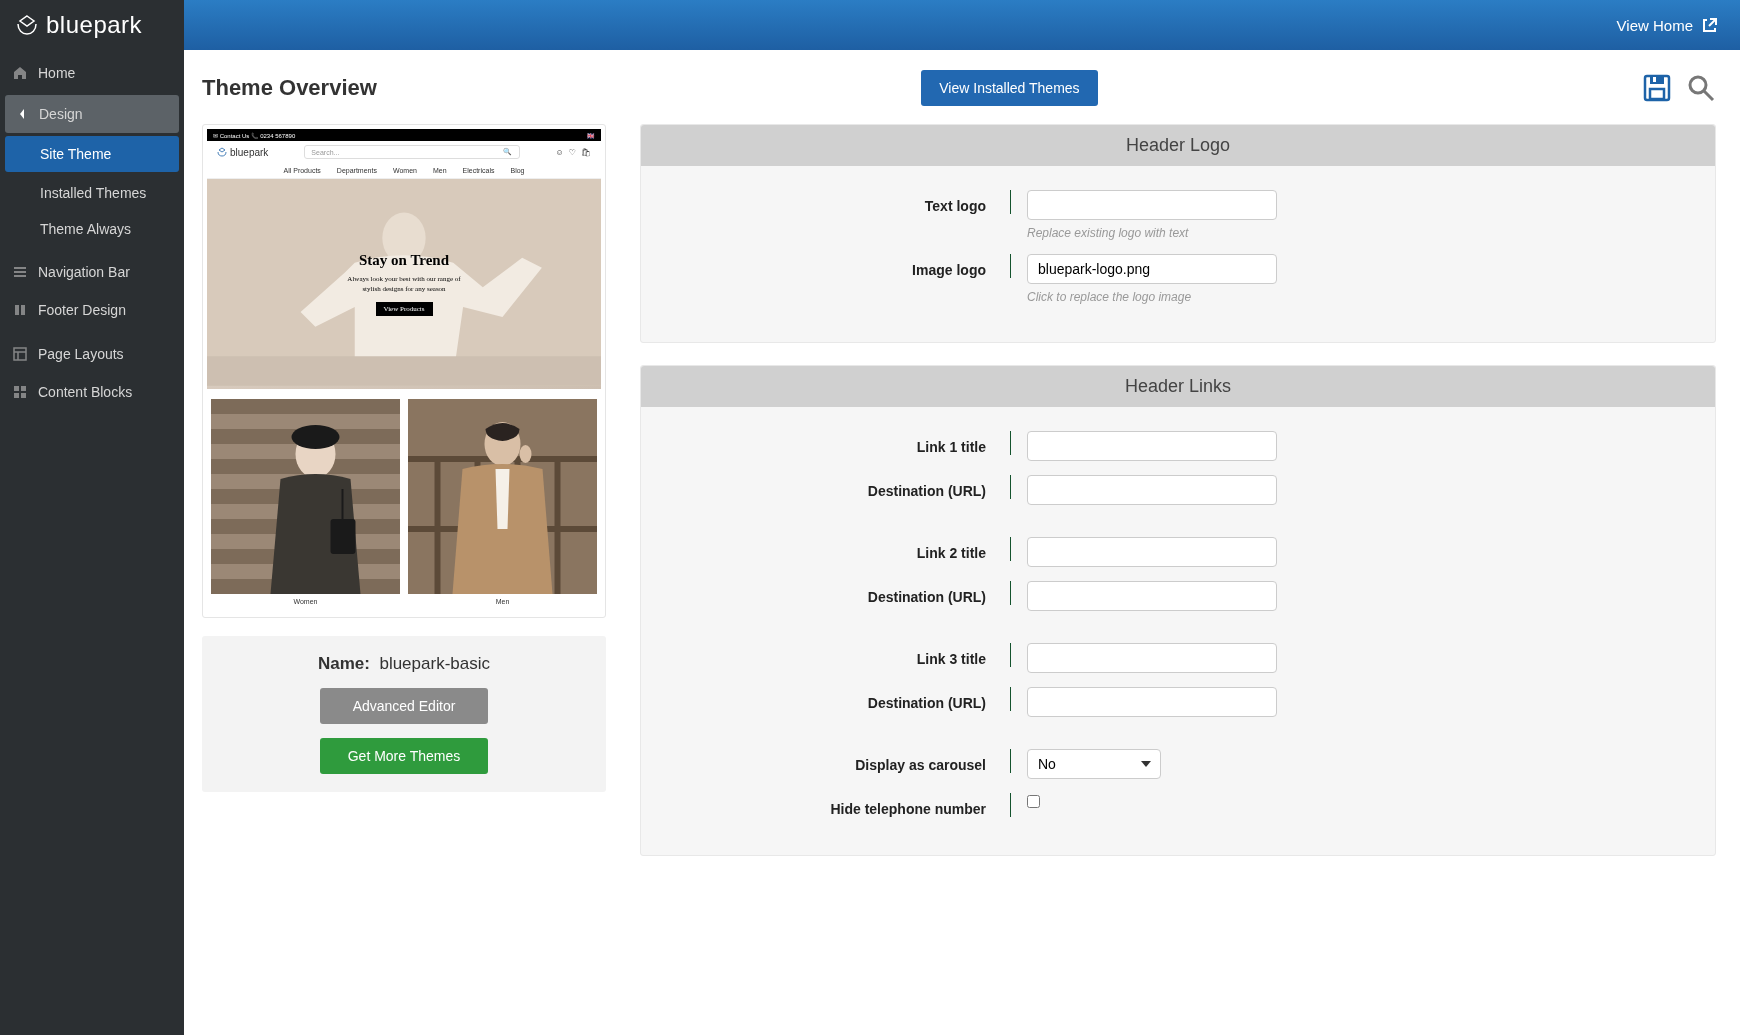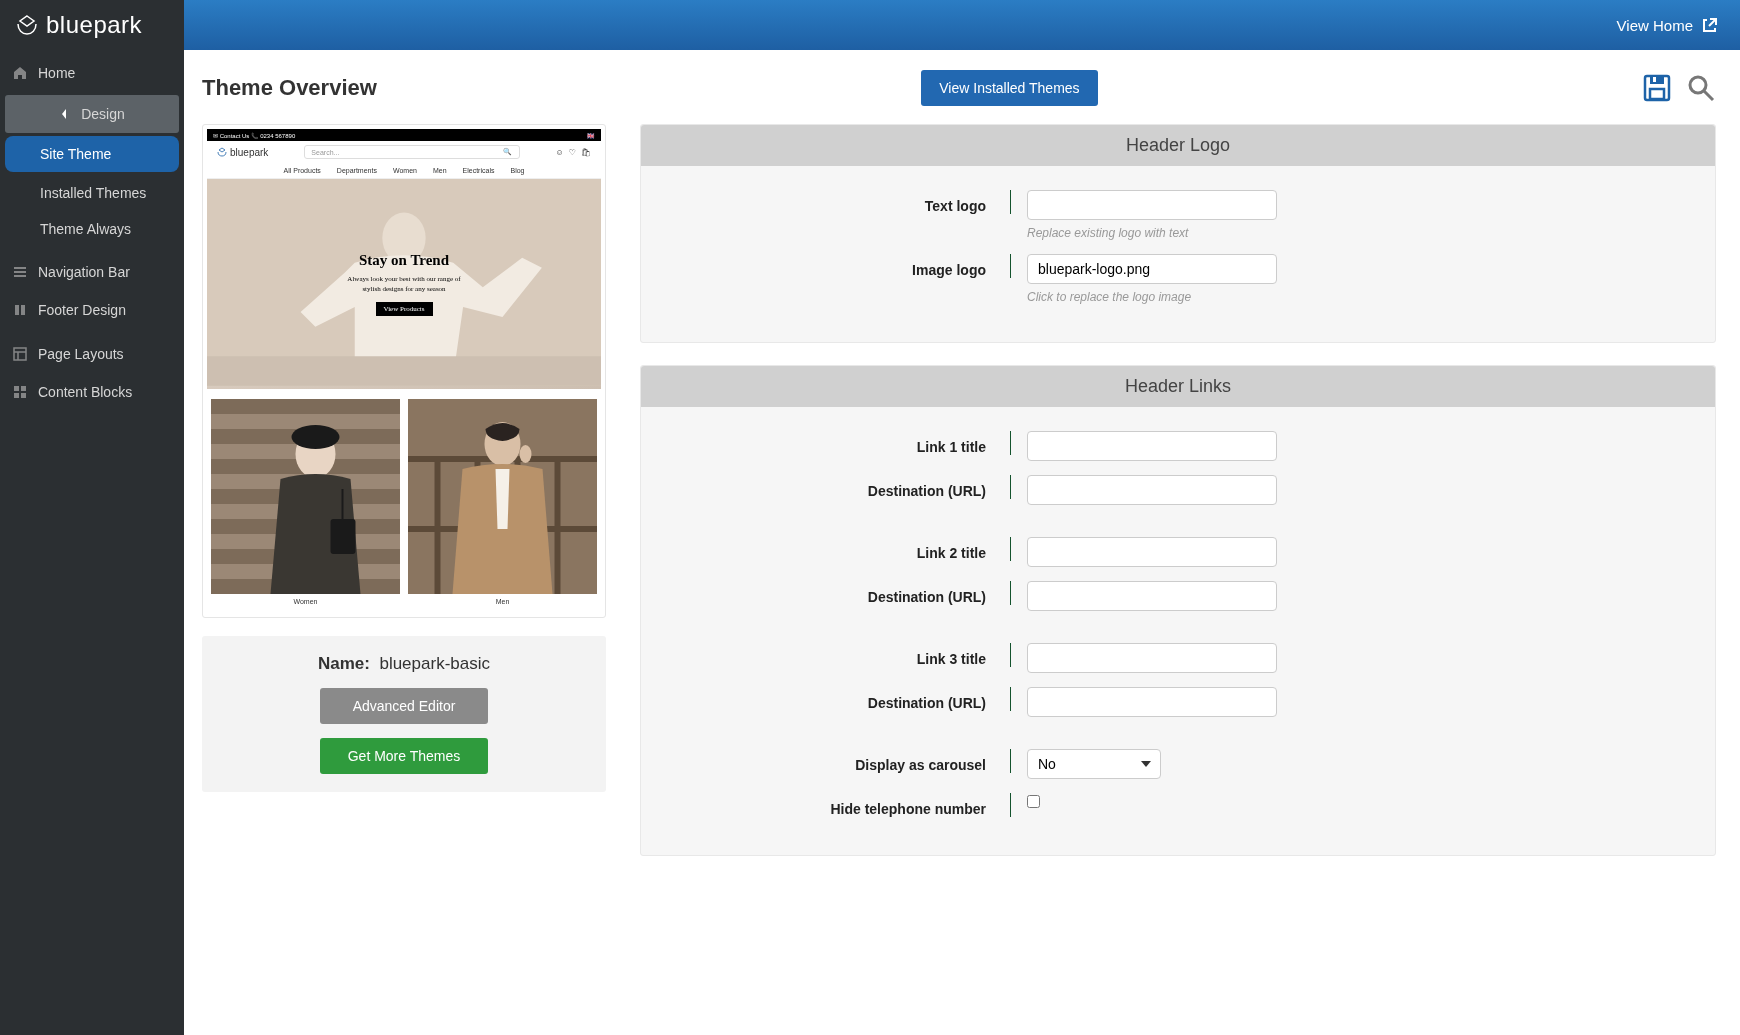--- a/index.html
+++ b/index.html
@@ -11,24 +11,24 @@
 .logo-icon svg { display: block; }
 .logo-text { font-size: 24px; font-weight: 500; letter-spacing: 0.5px; }
 .topbar-right { margin-left: auto; display: flex; align-items: center; gap: 41px; padding-right: 22px; font-size: 15px; flex-direction: column; }
 .topbar-item { display: flex; align-items: center; gap: 8px; cursor: pointer; }
 .topbar-item span.glyph { display: inline-flex; }
 
 
 .layout { display: flex; min-height: calc(100vh - 50px); }
 .sidebar { width: 184px; background: #2b2f32; color: #d6d6d6; padding-top: 4px; font-size: 14px; }
 .nav-item { display: flex; align-items: center; gap: 10px; padding: 11px 12px; cursor: pointer; }
-.nav-item.active-section { background: #5c6267; margin: 3px 5px; border-radius: 3px; justify-content: center; }
+.nav-item.active-section { background: #5c6267; margin: 3px 5px; border-radius: 3px; }
 .nav-item.active-section .chev { margin-right: 2px; }
 .nav-subitem { padding: 10px 8px 10px 40px; cursor: pointer; font-size: 14px; }
-.nav-subitem.active { background: #1e63a8; color: #fff; margin: 3px 5px; border-radius: 8px; padding-left: 35px; }
+.nav-subitem.active { background: #1e63a8; color: #fff; margin: 3px 5px; border-radius: 3px; padding-left: 35px; }
 .nav-icon { width: 16px; display: inline-flex; justify-content: center; opacity: 0.7; }
 .nav-spacer { height: 6px; }
 
 
 .main { flex: 1; padding: 20px 24px 40px 18px; }
 .page-head { display: flex; align-items: center; margin-bottom: 18px; }
 .page-title { font-size: 22px; font-weight: 600; color: #333; }
 .head-center { flex: 1; display: flex; justify-content: center; }
 .btn { border: none; border-radius: 3px; padding: 10px 18px; font-size: 14px; cursor: pointer; color: #fff; }
 .btn-blue { background: #2268b1; }

